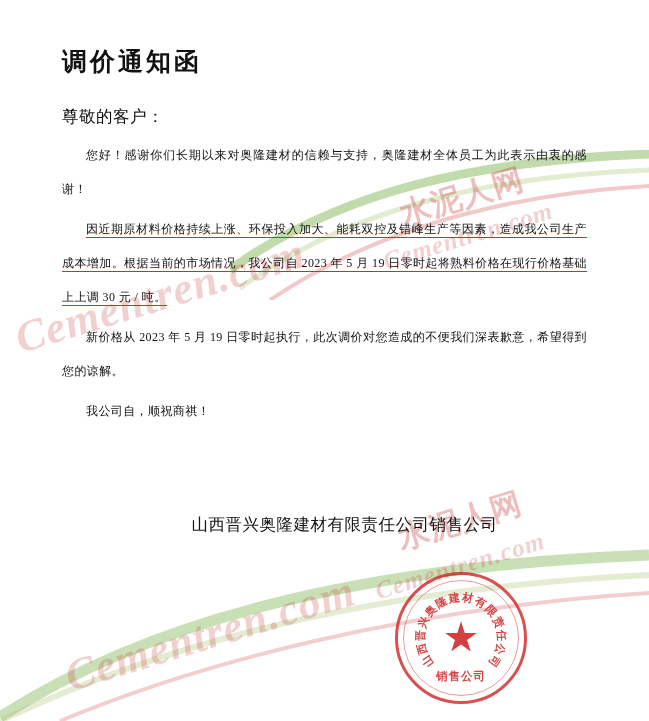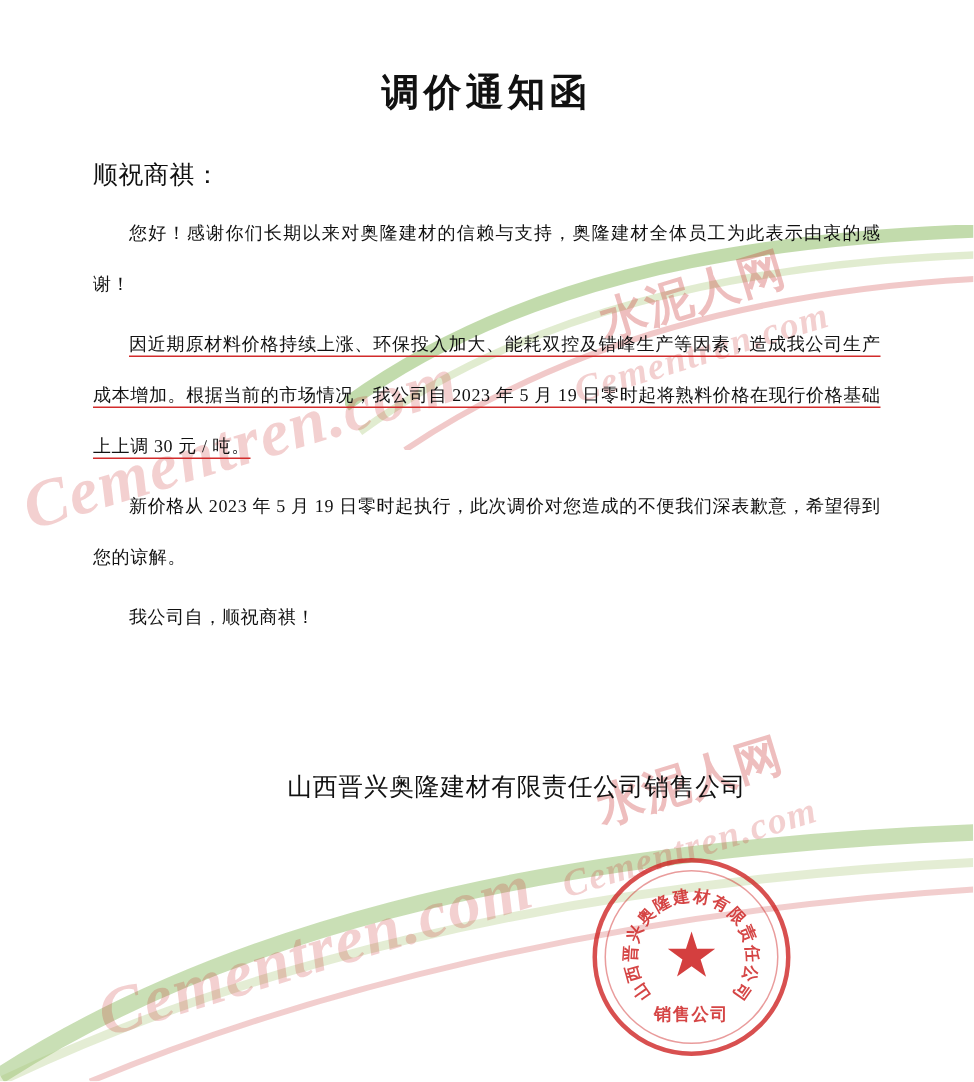--- a/index.html
+++ b/index.html
@@ -50,21 +50,20 @@
   .wm-5 { top: 552px; left: 372px; font-size: 25px; transform: rotate(-17deg); }
   .wm-6 { top: 608px; left: 60px;  font-size: 44px; transform: rotate(-17deg); }
 
   
   .doc {
     position: relative;
     z-index: 3;
     padding: 0 62px;
   }
   .title {
-    text-align: center;
     font-size: 25px;
     font-weight: bold;
     letter-spacing: 3px;
     margin: 45px 0 28px 0;
   }
   .salutation {
     font-size: 16.5px;
     margin: 0 0 10px 0;
     letter-spacing: 0.5px;
   }
@@ -173,21 +172,21 @@
   <div class="wm-text wm-cn wm-1">水泥人网</div>
   <div class="wm-text wm-en wm-2">Cementren.com</div>
   <div class="wm-text wm-en wm-3">Cementren.com</div>
   <div class="wm-text wm-cn wm-4">水泥人网</div>
   <div class="wm-text wm-en wm-5">Cementren.com</div>
   <div class="wm-text wm-en wm-6">Cementren.com</div>
 
   <div class="doc">
     <div class="title">调价通知函</div>
 
-    <div class="salutation">顺祝商祺：</div>
+    <div class="salutation">尊敬的客户：</div>
 
     <p class="para">您好！感谢你们长期以来对奥隆建材的信赖与支持，奥隆建材全体员工为此表示由衷的感谢！</p>
     <p class="para"><span class="underline-red">因近期原材料价格持续上涨、环保投入加大、能耗双控及错峰生产等因素，造成我公司生产成本增加。根据当前的市场情况，我公司自 2023 年 5 月 19 日零时起将熟料价格在现行价格基础上上调 30 元 / 吨。</span></p>
     <p class="para">新价格从 2023 年 5 月 19 日零时起执行，此次调价对您造成的不便我们深表歉意，希望得到您的谅解。</p>
     <p class="para">我公司自，顺祝商祺！</p>
   </div>
 
   <div class="sign-block">
     <div class="company">山西晋兴奥隆建材有限责任公司销售公司</div>
   </div>

